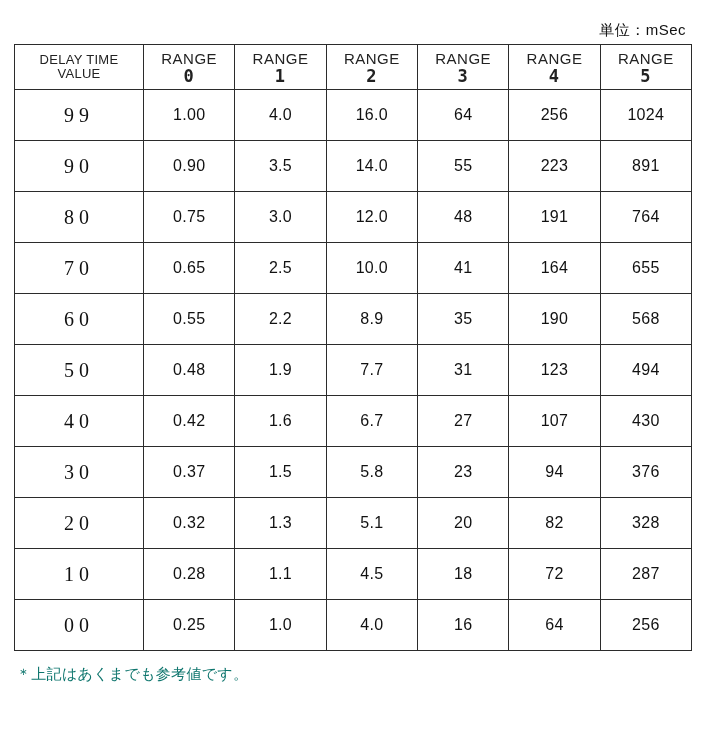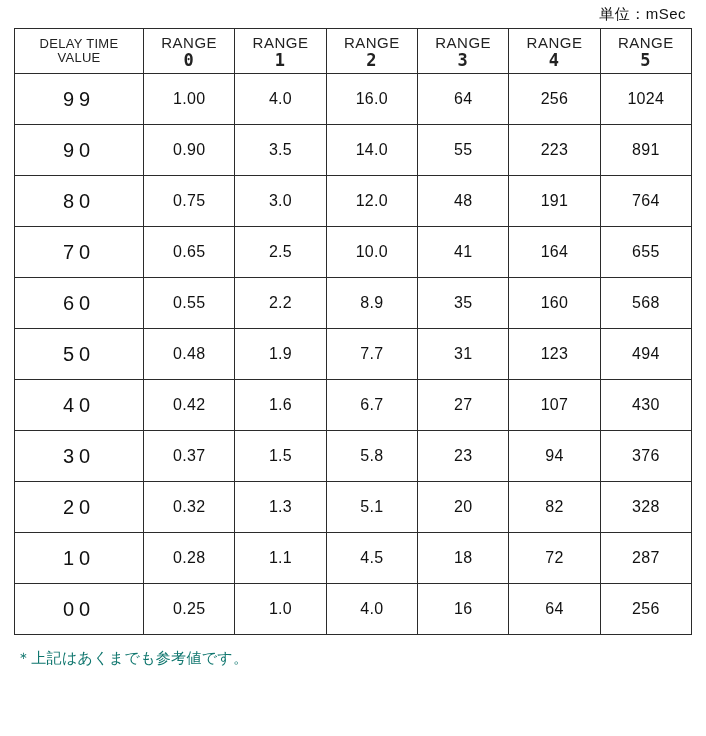--- a/index.html
+++ b/index.html
@@ -14,20 +14,21 @@
     color: #1a1a1a;
     position: relative;
     overflow: hidden;
   }
   .page {
     position: relative;
     width: 706px;
     height: 576px;
     box-sizing: border-box;
     padding: 0 10px;
+    margin-top: 16px;
   }
   .unit-note {
     text-align: right;
     font-size: 15px;
     color: #111;
     padding-right: 10px;
     padding-top: 4px;
     letter-spacing: 0.5px;
     height: 24px;
     line-height: 20px;
@@ -67,21 +68,21 @@
   .hdr-range .rnum {
     display: block;
     font-family: "DejaVu Sans Mono", monospace;
     font-size: 17px;
     font-weight: bold;
     letter-spacing: 1px;
     margin-top: 1px;
   }
   .val-cell {
     height: 50px;
-    font-family: Liberation Sans, sans-serif;
+    font-family: Liberation Serif, serif;
     font-size: 20px;
     font-weight: bold;
     letter-spacing: 5px;
     color: #111;
   }
   .num-cell {
     height: 50px;
     font-size: 16px;
     color: #111;
     letter-spacing: 0.3px;
@@ -189,21 +190,21 @@
         <td class="num-cell">164</td>
         <td class="num-cell">655</td>
       </tr>
 
       <tr>
         <td class="val-cell">60</td>
         <td class="num-cell">0.55</td>
         <td class="num-cell">2.2</td>
         <td class="num-cell">8.9</td>
         <td class="num-cell">35</td>
-        <td class="num-cell">160</td>
+        <td class="num-cell">190</td>
         <td class="num-cell">568</td>
       </tr>
 
       <tr>
         <td class="val-cell">50</td>
         <td class="num-cell">0.48</td>
         <td class="num-cell">1.9</td>
         <td class="num-cell">7.7</td>
         <td class="num-cell">31</td>
         <td class="num-cell">123</td>

